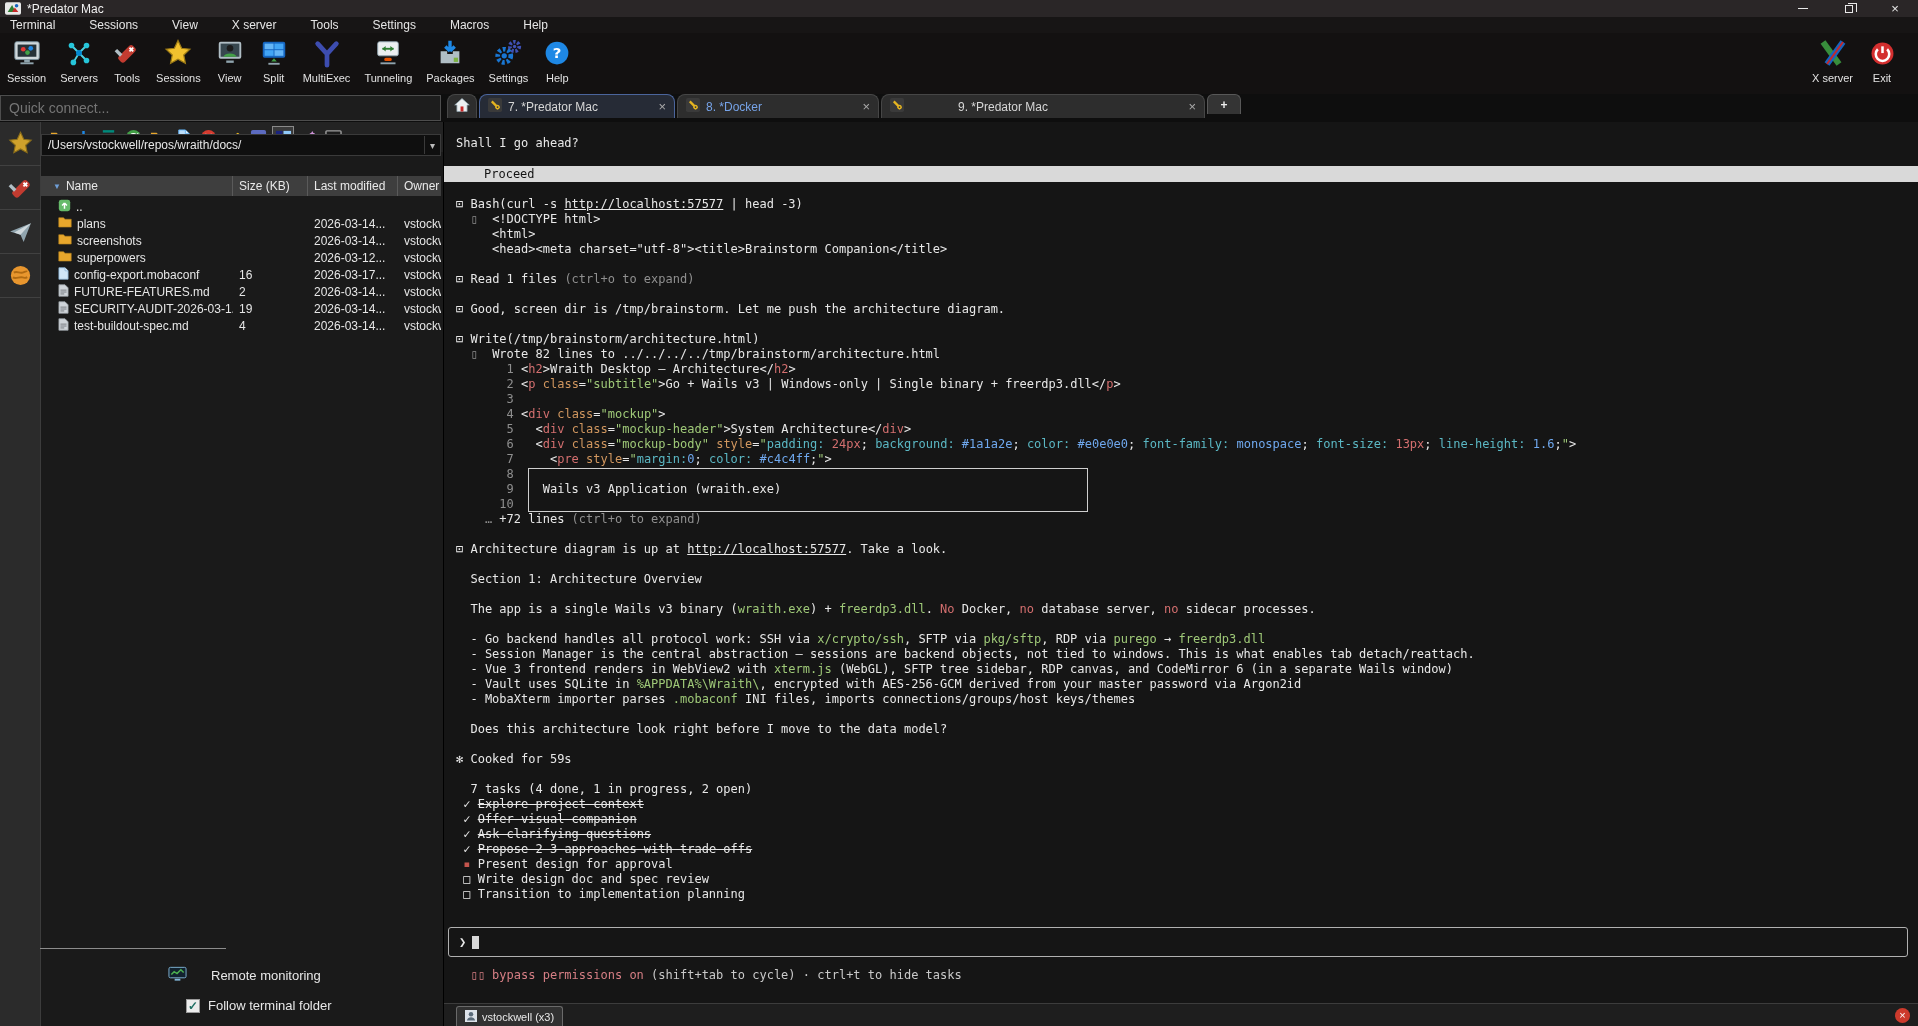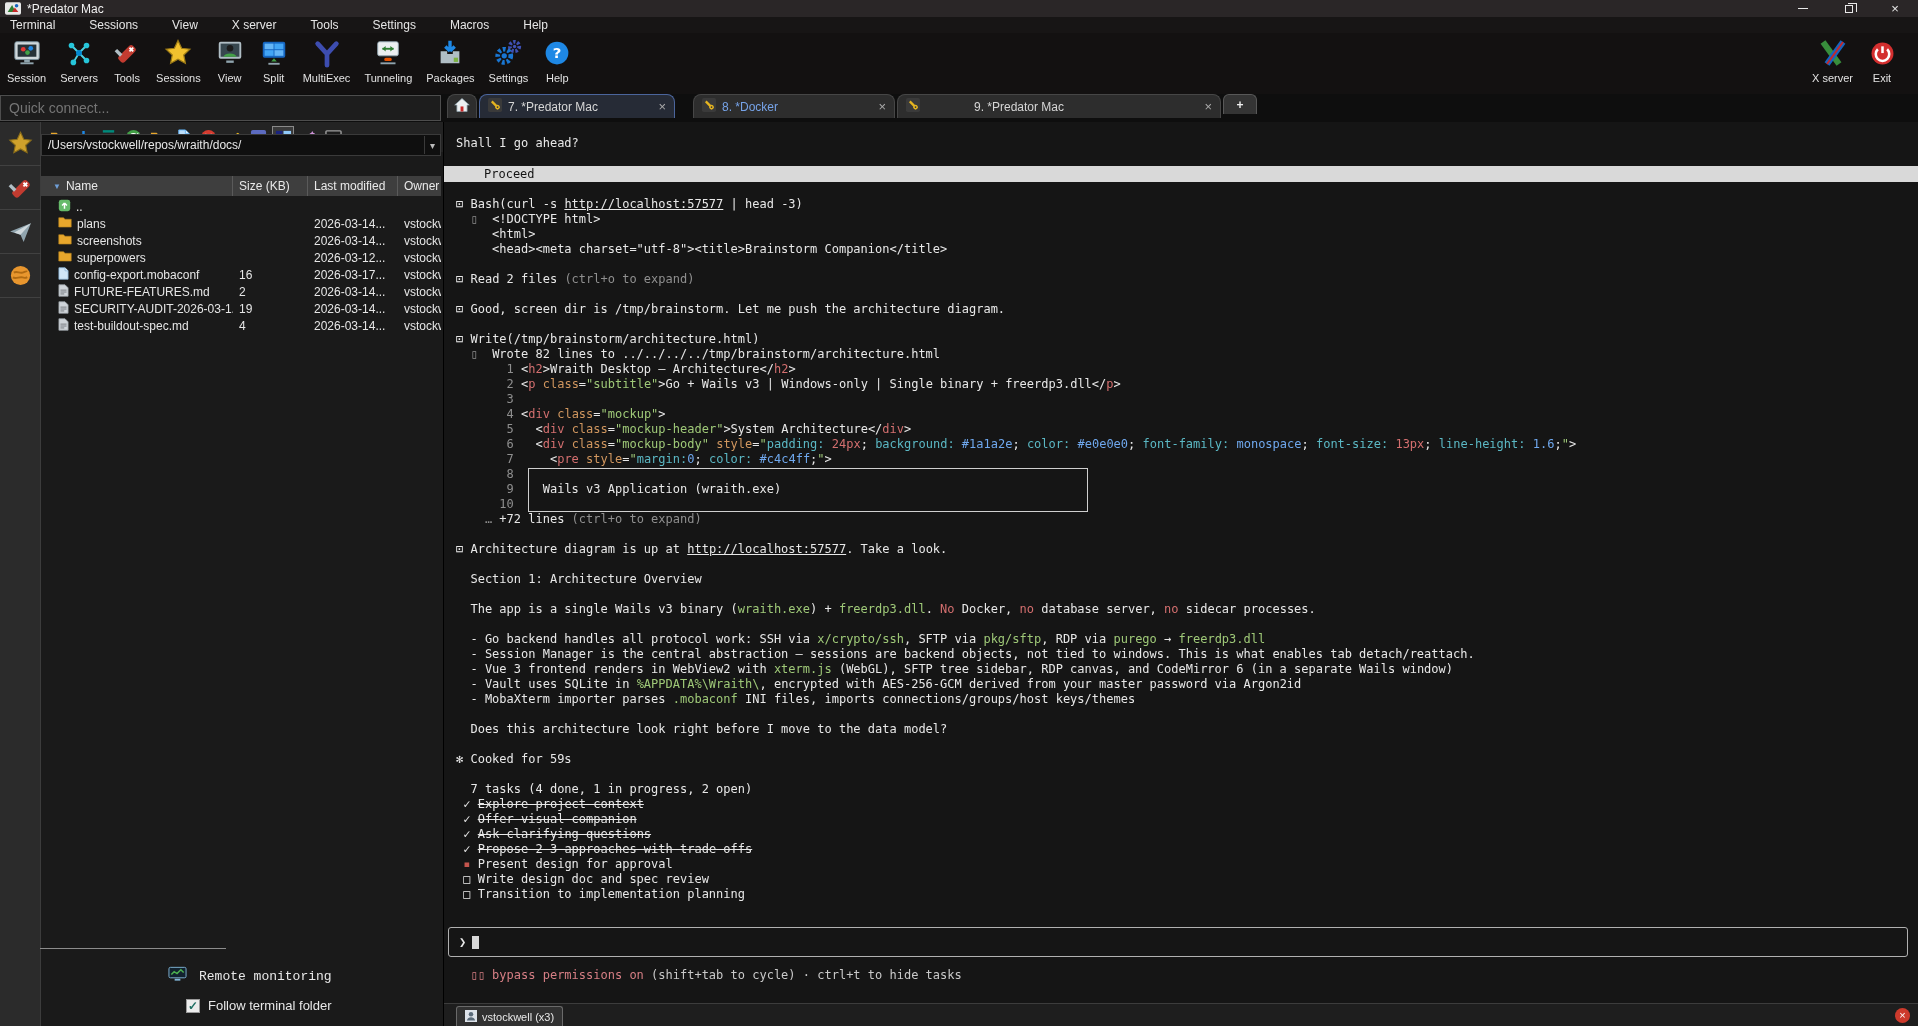--- a/index.html
+++ b/index.html
@@ -32,21 +32,21 @@
   #quick { position:absolute; left:0; top:1px; width:441px; height:26px; background:#1d1d1d;
     border:1px solid #4d4d4d; color:#8d8d8d; font-size:14px; padding:0 8px; outline:none; }
   #tabstrip { position:absolute; left:447px; top:0; right:0; height:28px; display:flex; }
   .tab { height:24px; margin-right:2px; background:#2d2d2d; border:1px solid #464646; border-bottom:none;
     border-radius:8px 8px 0 0; display:flex; align-items:center; padding:0 8px; font-size:12px; color:#d6d6d6; }
   .tab.home { width:30px; justify-content:center; }
   .tab.active { background:#262b36; border-color:#4b659c; }
   .tab.busy .tablabel { color:#76a3e8; }
   .tab .tablabel { margin-left:6px; white-space:nowrap; overflow:hidden; flex:1; }
   .tab .tclose { margin-left:8px; color:#aaa; font-size:13px; }
-  .tab.t7 { width:196px; } .tab.t8 { width:202px;margin-left:16px; } .tab.t9 { width:324px;gap:48px; }
+  .tab.t7 { width:196px; } .tab.t8 { width:202px; } .tab.t9 { width:324px;gap:48px; }
   .tab.newtab { width:34px; justify-content:center; color:#eee; font-weight:bold; background:#343434; border-color:#585858; height:20px; border-radius:6px 6px 0 0; }
   #paperclip { position:absolute; right:4px; top:95px; }
 
   
   #sidebar { position:absolute; left:0; top:122px; width:443px; bottom:0; background:#1a1a1a; }
   #lstrip { position:absolute; left:0; top:0; width:41px; bottom:0; background:#2b2b2b; border-right:1px solid #3c3c3c; }
   .scell { width:41px; height:44px; border-bottom:1px solid #414141; display:flex; align-items:center; justify-content:center; }
   #fpanel { position:absolute; left:41px; top:0; right:0; bottom:0; }
   #ftoolbar { position:absolute; left:0; top:0; right:0; height:30px; background:#232323; display:flex; align-items:center; padding-left:6px; gap:3px; }
   .fticon { width:22px; height:22px; display:flex; align-items:center; justify-content:center; border:1px solid transparent; }
@@ -57,21 +57,21 @@
   #fhead { position:absolute; left:0; top:54px; right:2px; height:20px; background:#3e3e3e; display:flex; font-size:12px; color:#e9e9e9; align-items:center; }
   .hc { border-right:1px solid #5a5a5a; height:100%; display:flex; align-items:center; padding-left:6px; overflow:hidden; white-space:nowrap; }
   .hc.c0 { width:192px; } .hc.c1 { width:75px; } .hc.c2 { width:90px; } .hc.c3 { flex:1; border-right:none; }
   .hc .tri { color:#6f9fd8; font-size:8px; margin:0 5px 0 6px; }
   #frows { position:absolute; left:0; top:76px; right:2px; }
   .frow { height:17px; display:flex; align-items:center; font-size:12px; color:#e6e6e6; }
   .fc { overflow:hidden; white-space:nowrap; padding-left:6px; }
   .fc.c0 { width:192px; display:flex; align-items:center; gap:5px; padding-left:17px; }
   .fc.c1 { width:75px; } .fc.c2 { width:90px; } .fc.c3 { flex:1; }
   #side-sep { position:absolute; left:40px; width:186px; top:826px; border-top:1px solid #8c8c8c; }
-  #remote { position:absolute; left:168px; top:844px; display:flex; align-items:center; gap:12px; font-size:13px; color:#e8e8e8;font-family:Liberation Mono, monospace; }
+  #remote { position:absolute; left:168px; top:844px; display:flex; align-items:center; gap:24px; font-size:13px; color:#e8e8e8; }
   #follow { position:absolute; left:186px; top:876px; display:flex; align-items:center; gap:8px; font-size:13px; color:#e8e8e8; }
   #follow .cb { width:14px; height:14px; background:#ececec; border:1px solid #9a9a9a; color:#1f6f63;
     font-size:12px; line-height:13px; text-align:center; font-weight:bold; }
 
   
   #term { position:absolute; left:443px; top:122px; right:0; bottom:0; background:#151515; border-left:1px solid #000;
     font-family:"DejaVu Sans Mono", monospace; font-size:12px; }
   #tlines { position:absolute; left:12px; right:0; top:14px; }
   .tline { height:15px; line-height:15px; white-space:pre; }
   .tline span { white-space:pre; }
@@ -575,21 +575,21 @@
   <div id="tlines">
       <div class="tline "><span class="fg">Shall I go ahead?</span></div>
       <div class="tline ">&nbsp;</div>
       <div class="tline selbar"><span class="sel">Proceed</span></div>
       <div class="tline ">&nbsp;</div>
       <div class="tline "><span class="fg">⊡ </span><span class="fg">Bash(curl -s </span><span class="fg link">http://localhost:57577</span><span class="fg"> | head -3)</span></div>
       <div class="tline "><span class="dim">  ▯  </span><span class="fg">&lt;!DOCTYPE html&gt;</span></div>
       <div class="tline "><span class="fg">     &lt;html&gt;</span></div>
       <div class="tline "><span class="fg">     &lt;head&gt;&lt;meta charset="utf-8"&gt;&lt;title&gt;Brainstorm Companion&lt;/title&gt;</span></div>
       <div class="tline ">&nbsp;</div>
-      <div class="tline "><span class="fg">⊡ </span><span class="fg">Read 2 files </span><span class="dim">(ctrl+o to expand)</span></div>
+      <div class="tline "><span class="fg">⊡ </span><span class="fg">Read 1 files </span><span class="dim">(ctrl+o to expand)</span></div>
       <div class="tline ">&nbsp;</div>
       <div class="tline "><span class="fg">⊡ </span><span class="fg">Good, screen dir is /tmp/brainstorm. Let me push the architecture diagram.</span></div>
       <div class="tline ">&nbsp;</div>
       <div class="tline "><span class="fg">⊡ </span><span class="fg">Write(/tmp/brainstorm/architecture.html)</span></div>
       <div class="tline "><span class="dim">  ▯  </span><span class="fg">Wrote 82 lines to ../../../../tmp/brainstorm/architecture.html</span></div>
       <div class="tline "><span class="dim">       1 </span><span class="fg">&lt;</span><span class="red">h2</span><span class="fg">&gt;</span><span class="fg">Wraith Desktop — Architecture</span><span class="fg">&lt;/</span><span class="red">h2</span><span class="fg">&gt;</span></div>
       <div class="tline "><span class="dim">       2 </span><span class="fg">&lt;</span><span class="red">p</span><span class="fg"> </span><span class="orange">class</span><span class="fg">=</span><span class="green">"subtitle"</span><span class="fg">&gt;</span><span class="fg">Go + Wails v3 | Windows-only | Single binary + freerdp3.dll</span><span class="fg">&lt;/</span><span class="red">p</span><span class="fg">&gt;</span></div>
       <div class="tline "><span class="dim">       3</span></div>
       <div class="tline "><span class="dim">       4 </span><span class="fg">&lt;</span><span class="red">div</span><span class="fg"> </span><span class="orange">class</span><span class="fg">=</span><span class="green">"mockup"</span><span class="fg">&gt;</span></div>
       <div class="tline "><span class="dim">       5 </span><span class="fg">  &lt;</span><span class="red">div</span><span class="fg"> </span><span class="orange">class</span><span class="fg">=</span><span class="green">"mockup-header"</span><span class="fg">&gt;</span><span class="fg">System Architecture</span><span class="fg">&lt;/</span><span class="red">div</span><span class="fg">&gt;</span></div>

